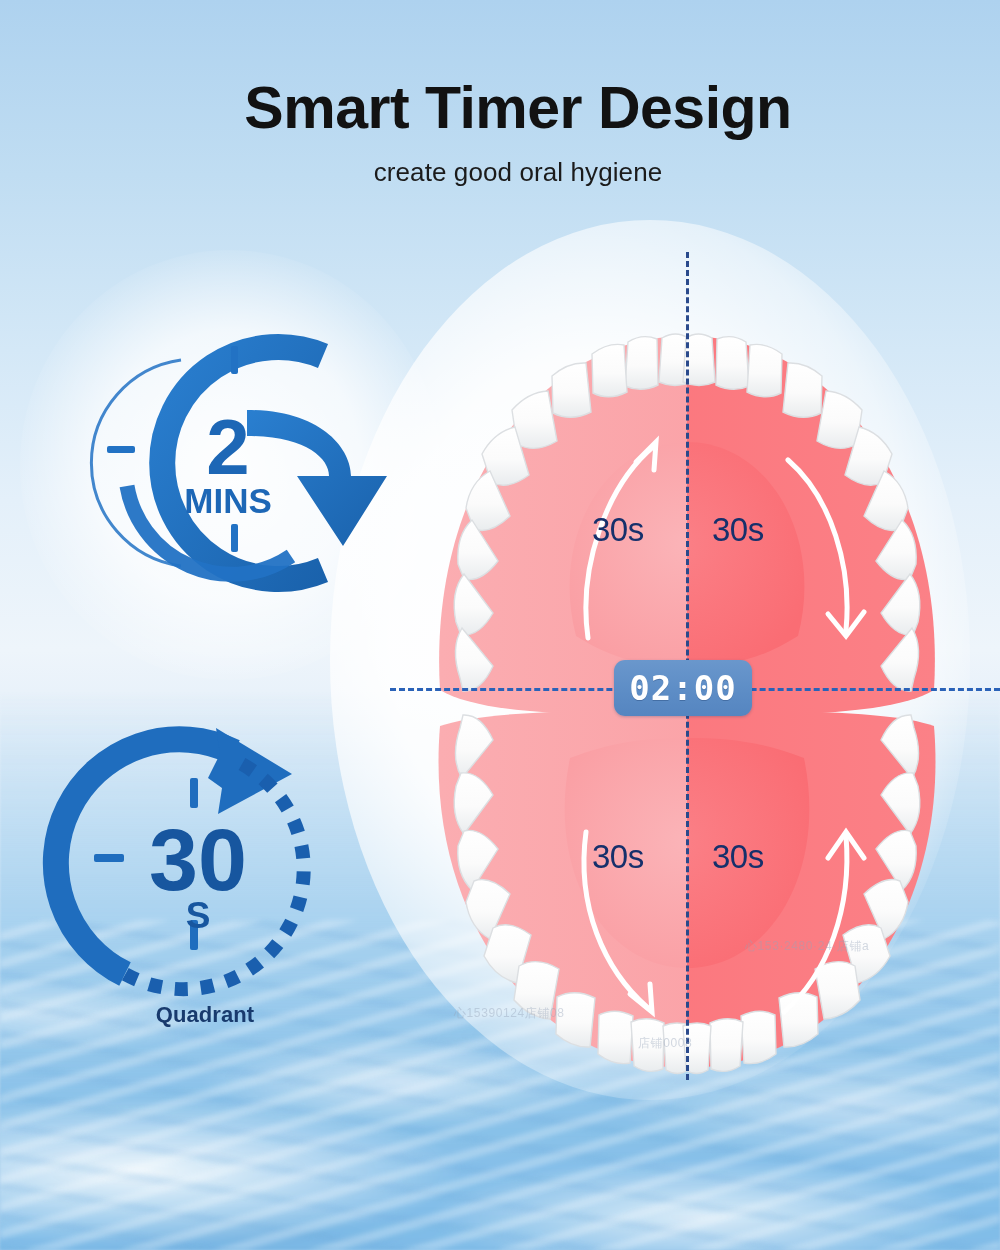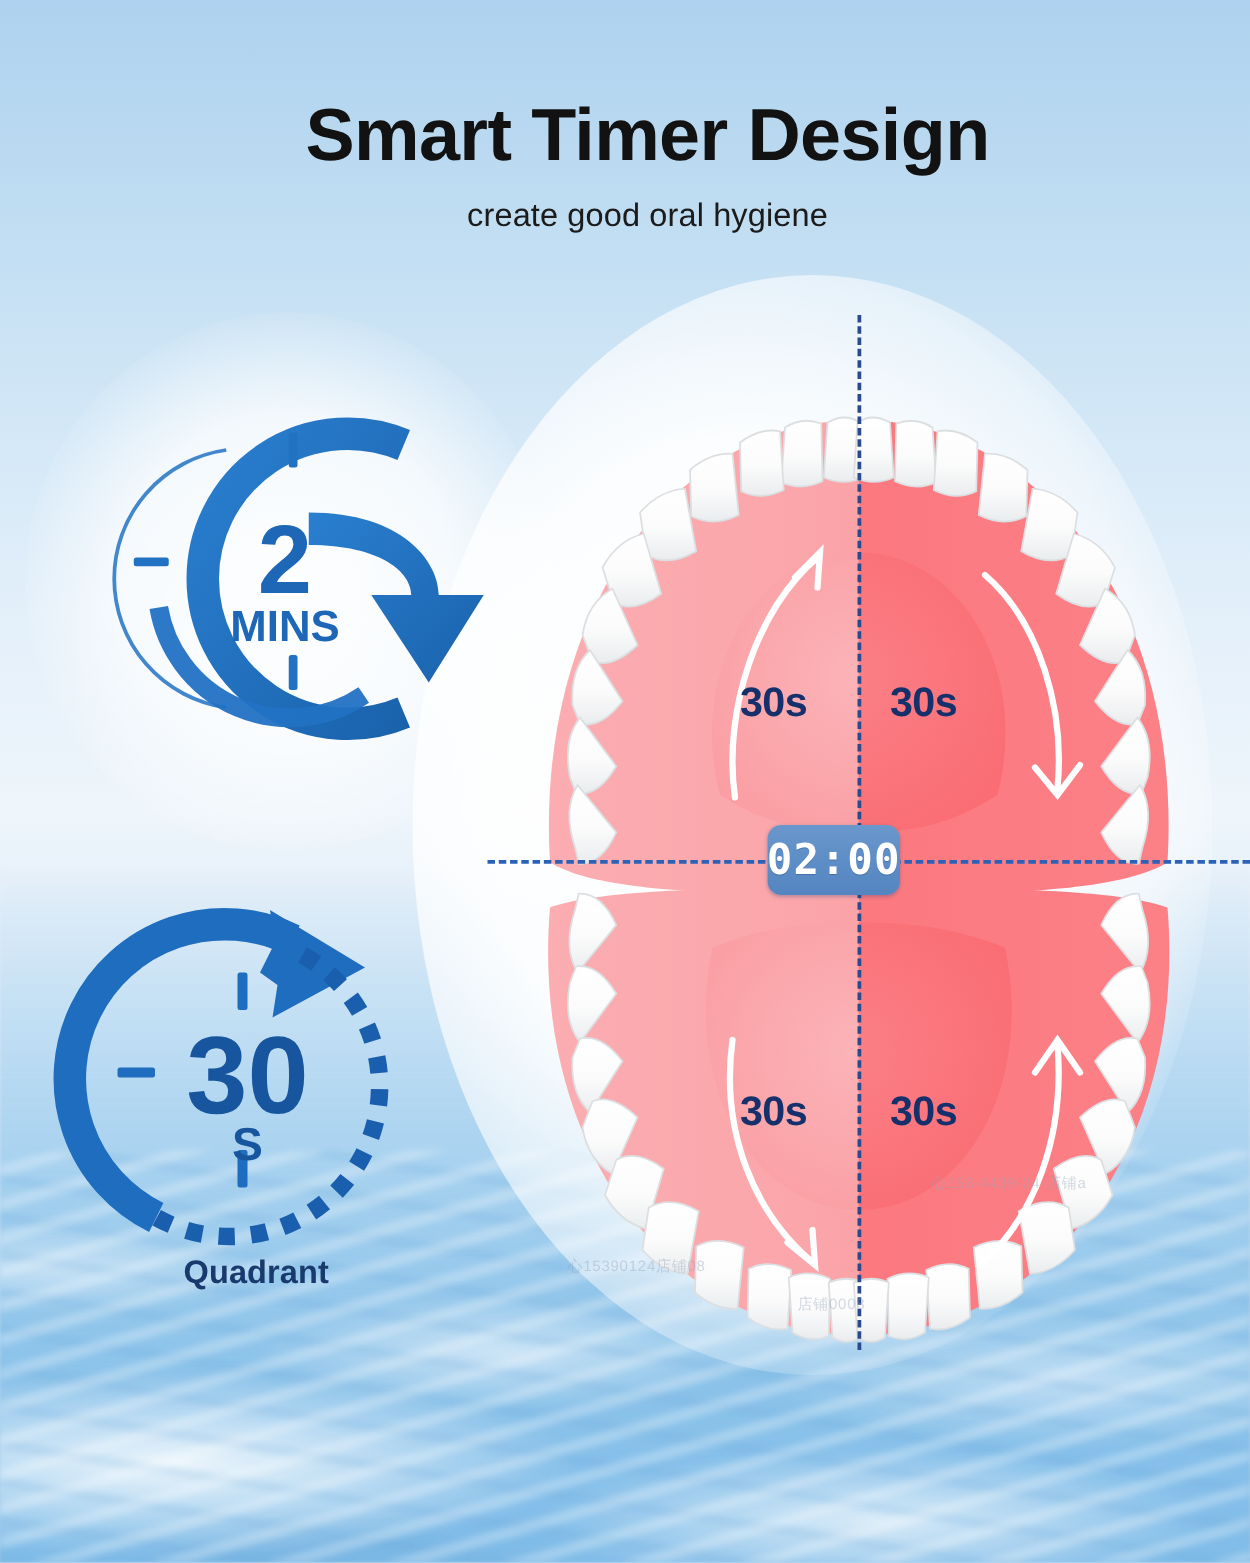--- a/index.html
+++ b/index.html
@@ -62,51 +62,50 @@
     letter-spacing:.1px;
   }
 
   
   .panel-mins{position:absolute;left:55px;top:298px;width:360px;height:330px;}
   .panel-quad{position:absolute;left:30px;top:672px;width:350px;height:430px;}
   .svg-full{position:absolute;left:0;top:0;width:100%;height:100%;overflow:visible;}
 
   .quad-label{
     position:absolute;left:0;top:330px;width:350px;text-align:center;
-    color:#183a6d;font-size:26px;font-weight:bold;line-height:1.22;
+    color:#183a6d;font-size:22px;font-weight:bold;line-height:1.22;
     letter-spacing:.1px;
   }
 
   
   .mouth{position:absolute;left:400px;top:318px;width:600px;height:762px;}
   .mouth svg{position:absolute;left:0;top:0;width:600px;height:762px;overflow:visible;}
 
   .s30{
-    position:absolute;color:#16306b;font-size:33px;font-weight:bold;
+    position:absolute;color:#16306b;font-size:33px;font-weight:normal;
     letter-spacing:-.5px;
-    margin-top:32px;
   }
   .s30.ul{left:592px;top:511px;}
   .s30.ur{left:712px;top:511px;}
   .s30.ll{left:592px;top:838px;}
   .s30.lr{left:712px;top:838px;}
 
   
   .vline{
     position:absolute;left:686px;top:252px;width:0;height:828px;
     border-left:3px dashed #2a4a8c;
   }
   .hline{
     position:absolute;left:390px;top:688px;width:610px;height:0;
     border-top:3px dashed #2a62b8;
   }
 
   
   .timer{
-    position:absolute;left:614px;top:660px;width:106px;height:56px;
+    position:absolute;left:614px;top:660px;width:138px;height:56px;
     background:linear-gradient(180deg,#6a97cc 0%,#5d8dc6 55%,#5585c0 100%);
     border-radius:11px;
     display:flex;align-items:center;justify-content:center;
     box-shadow:0 1px 3px rgba(40,70,120,.30);
   }
   .timer-text{
     font-family:"DejaVu Sans Mono","Liberation Mono",monospace;
     font-size:34px;font-weight:bold;color:#ffffff;letter-spacing:1px;
     text-shadow:0 1px 0 rgba(30,60,110,.35);
   }
@@ -312,17 +311,17 @@
   <div class="s30 ll">30s</div>
   <div class="s30 lr">30s</div>
 
   <div class="hline"></div>
   <div class="vline"></div>
 
   <div class="timer">
     <span class="timer-text">02:00</span>
   </div>
 
-  <div class="watermark wm1">心153·4439·24·店铺a</div>
+  <div class="watermark wm1">心153·2480·24·店铺a</div>
   <div class="watermark wm2">心15390124店铺08</div>
   <div class="watermark wm3">店铺0008</div>
 
 </div>
 
 </body></html>

